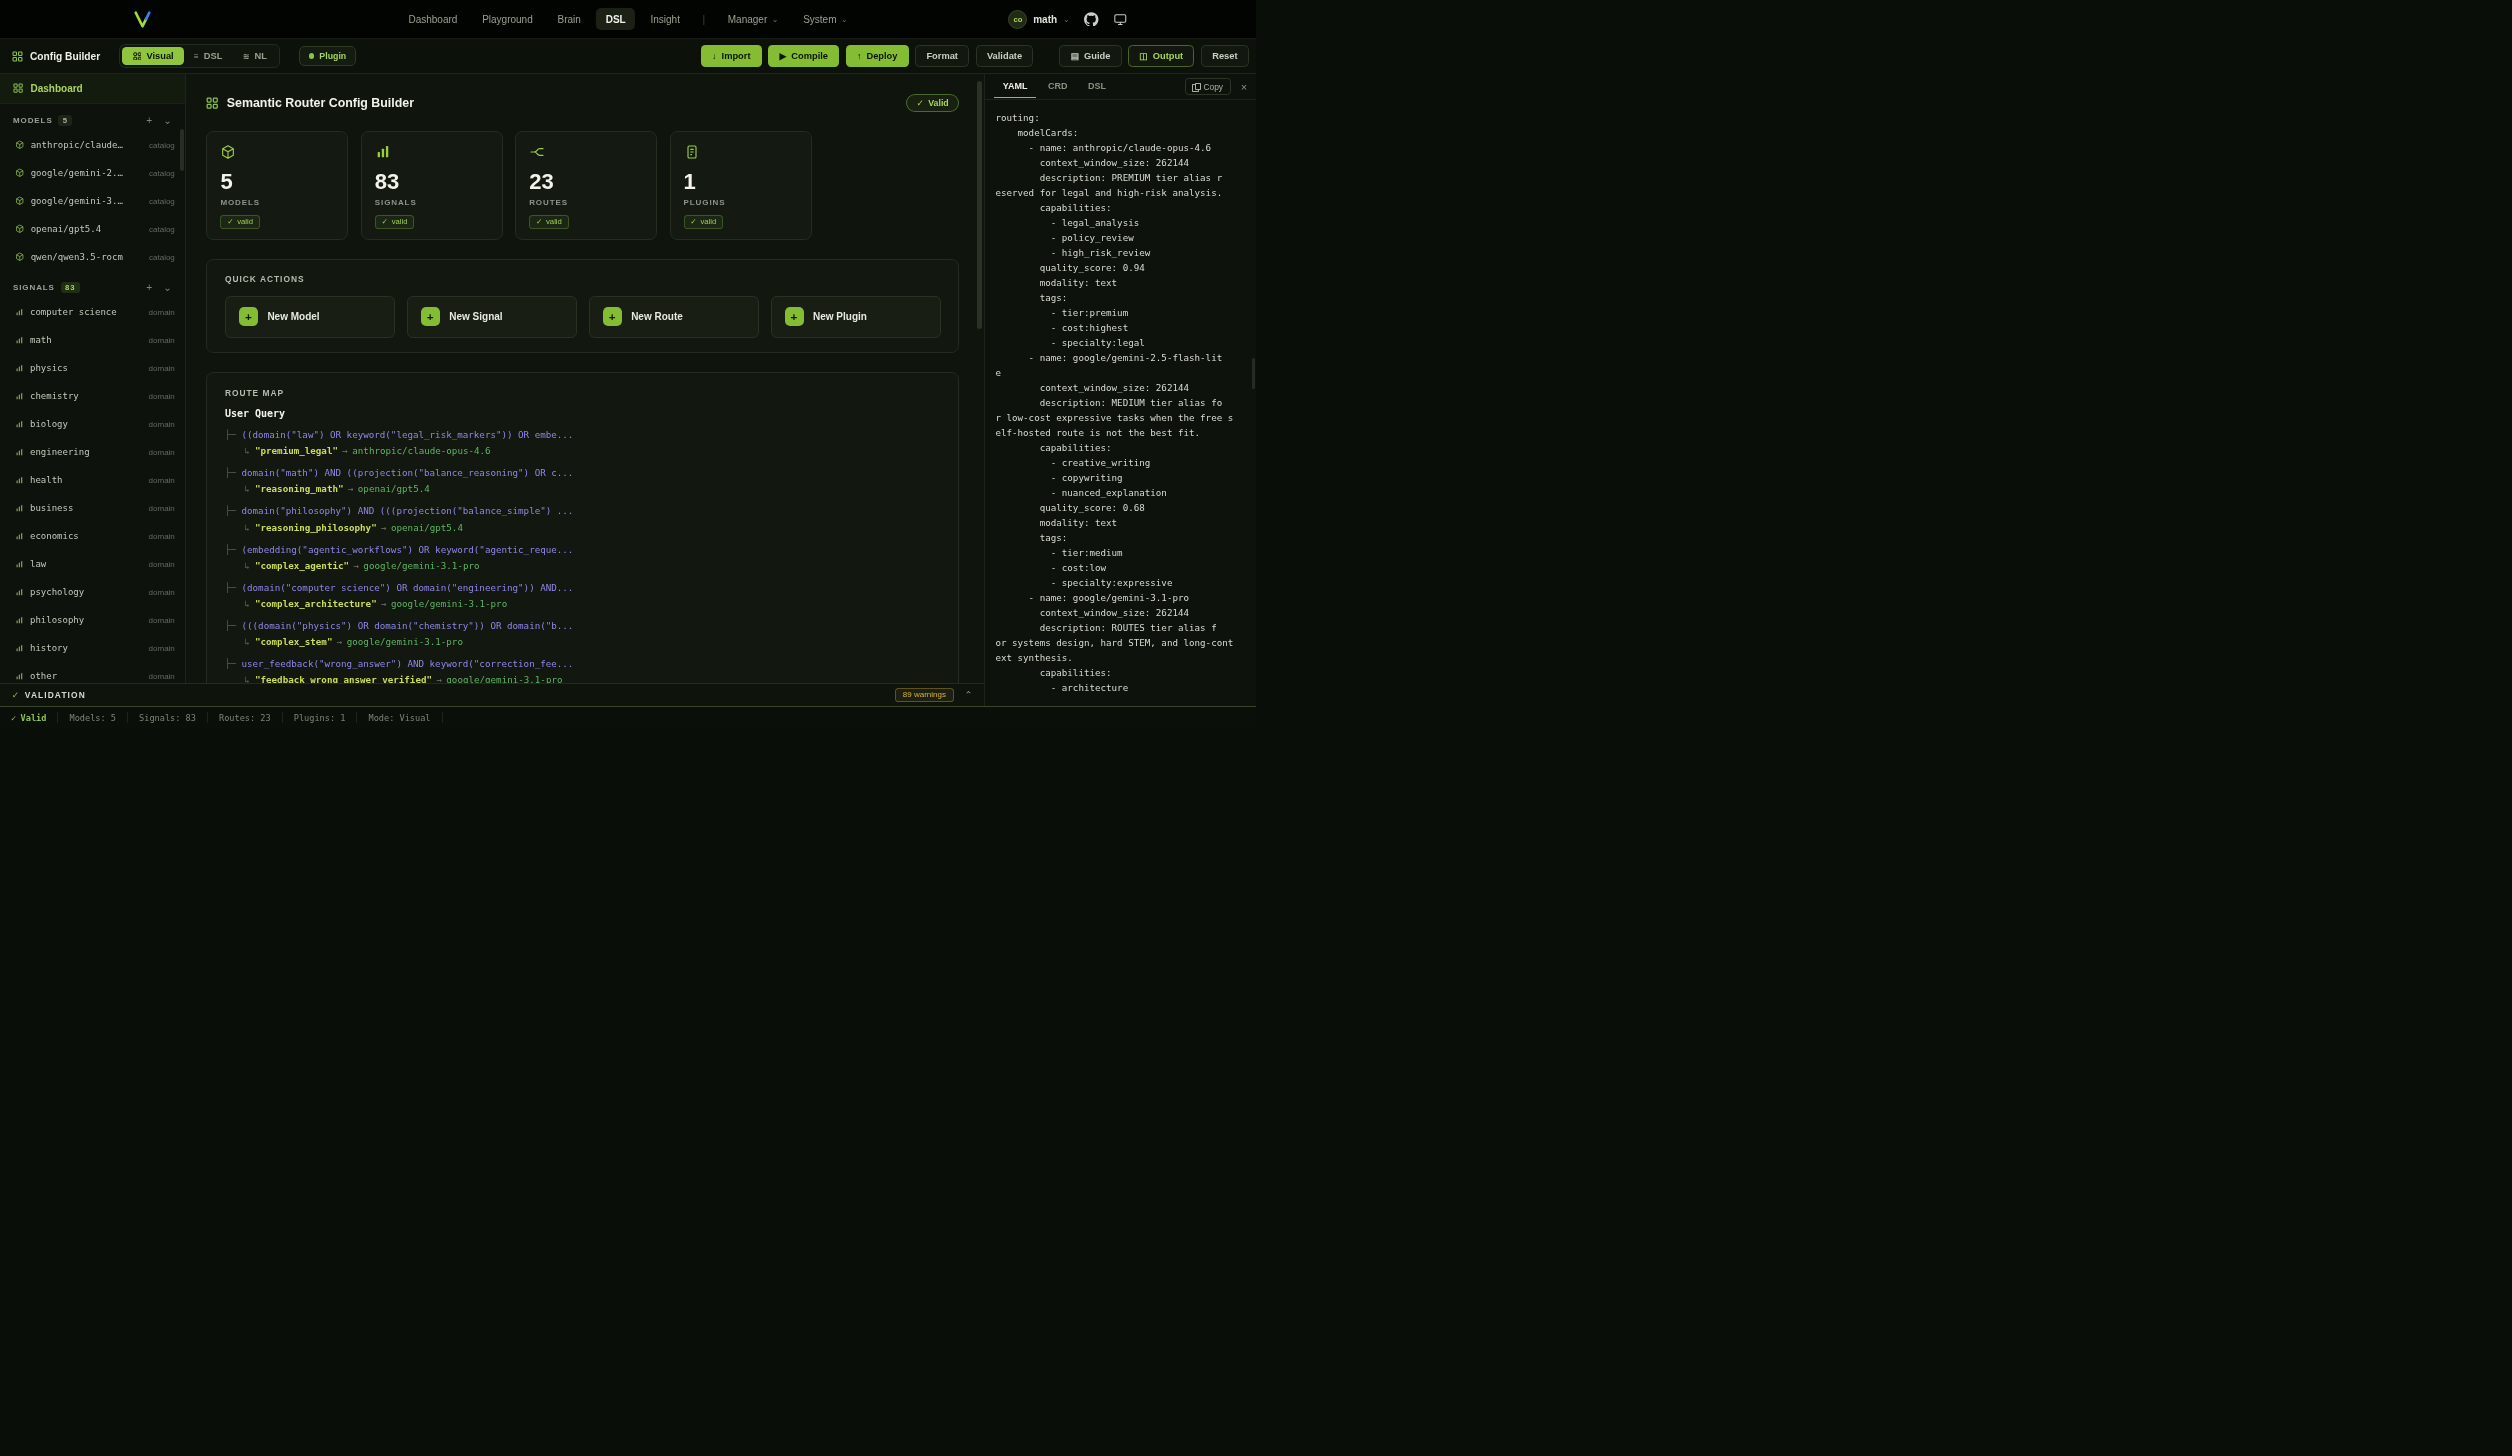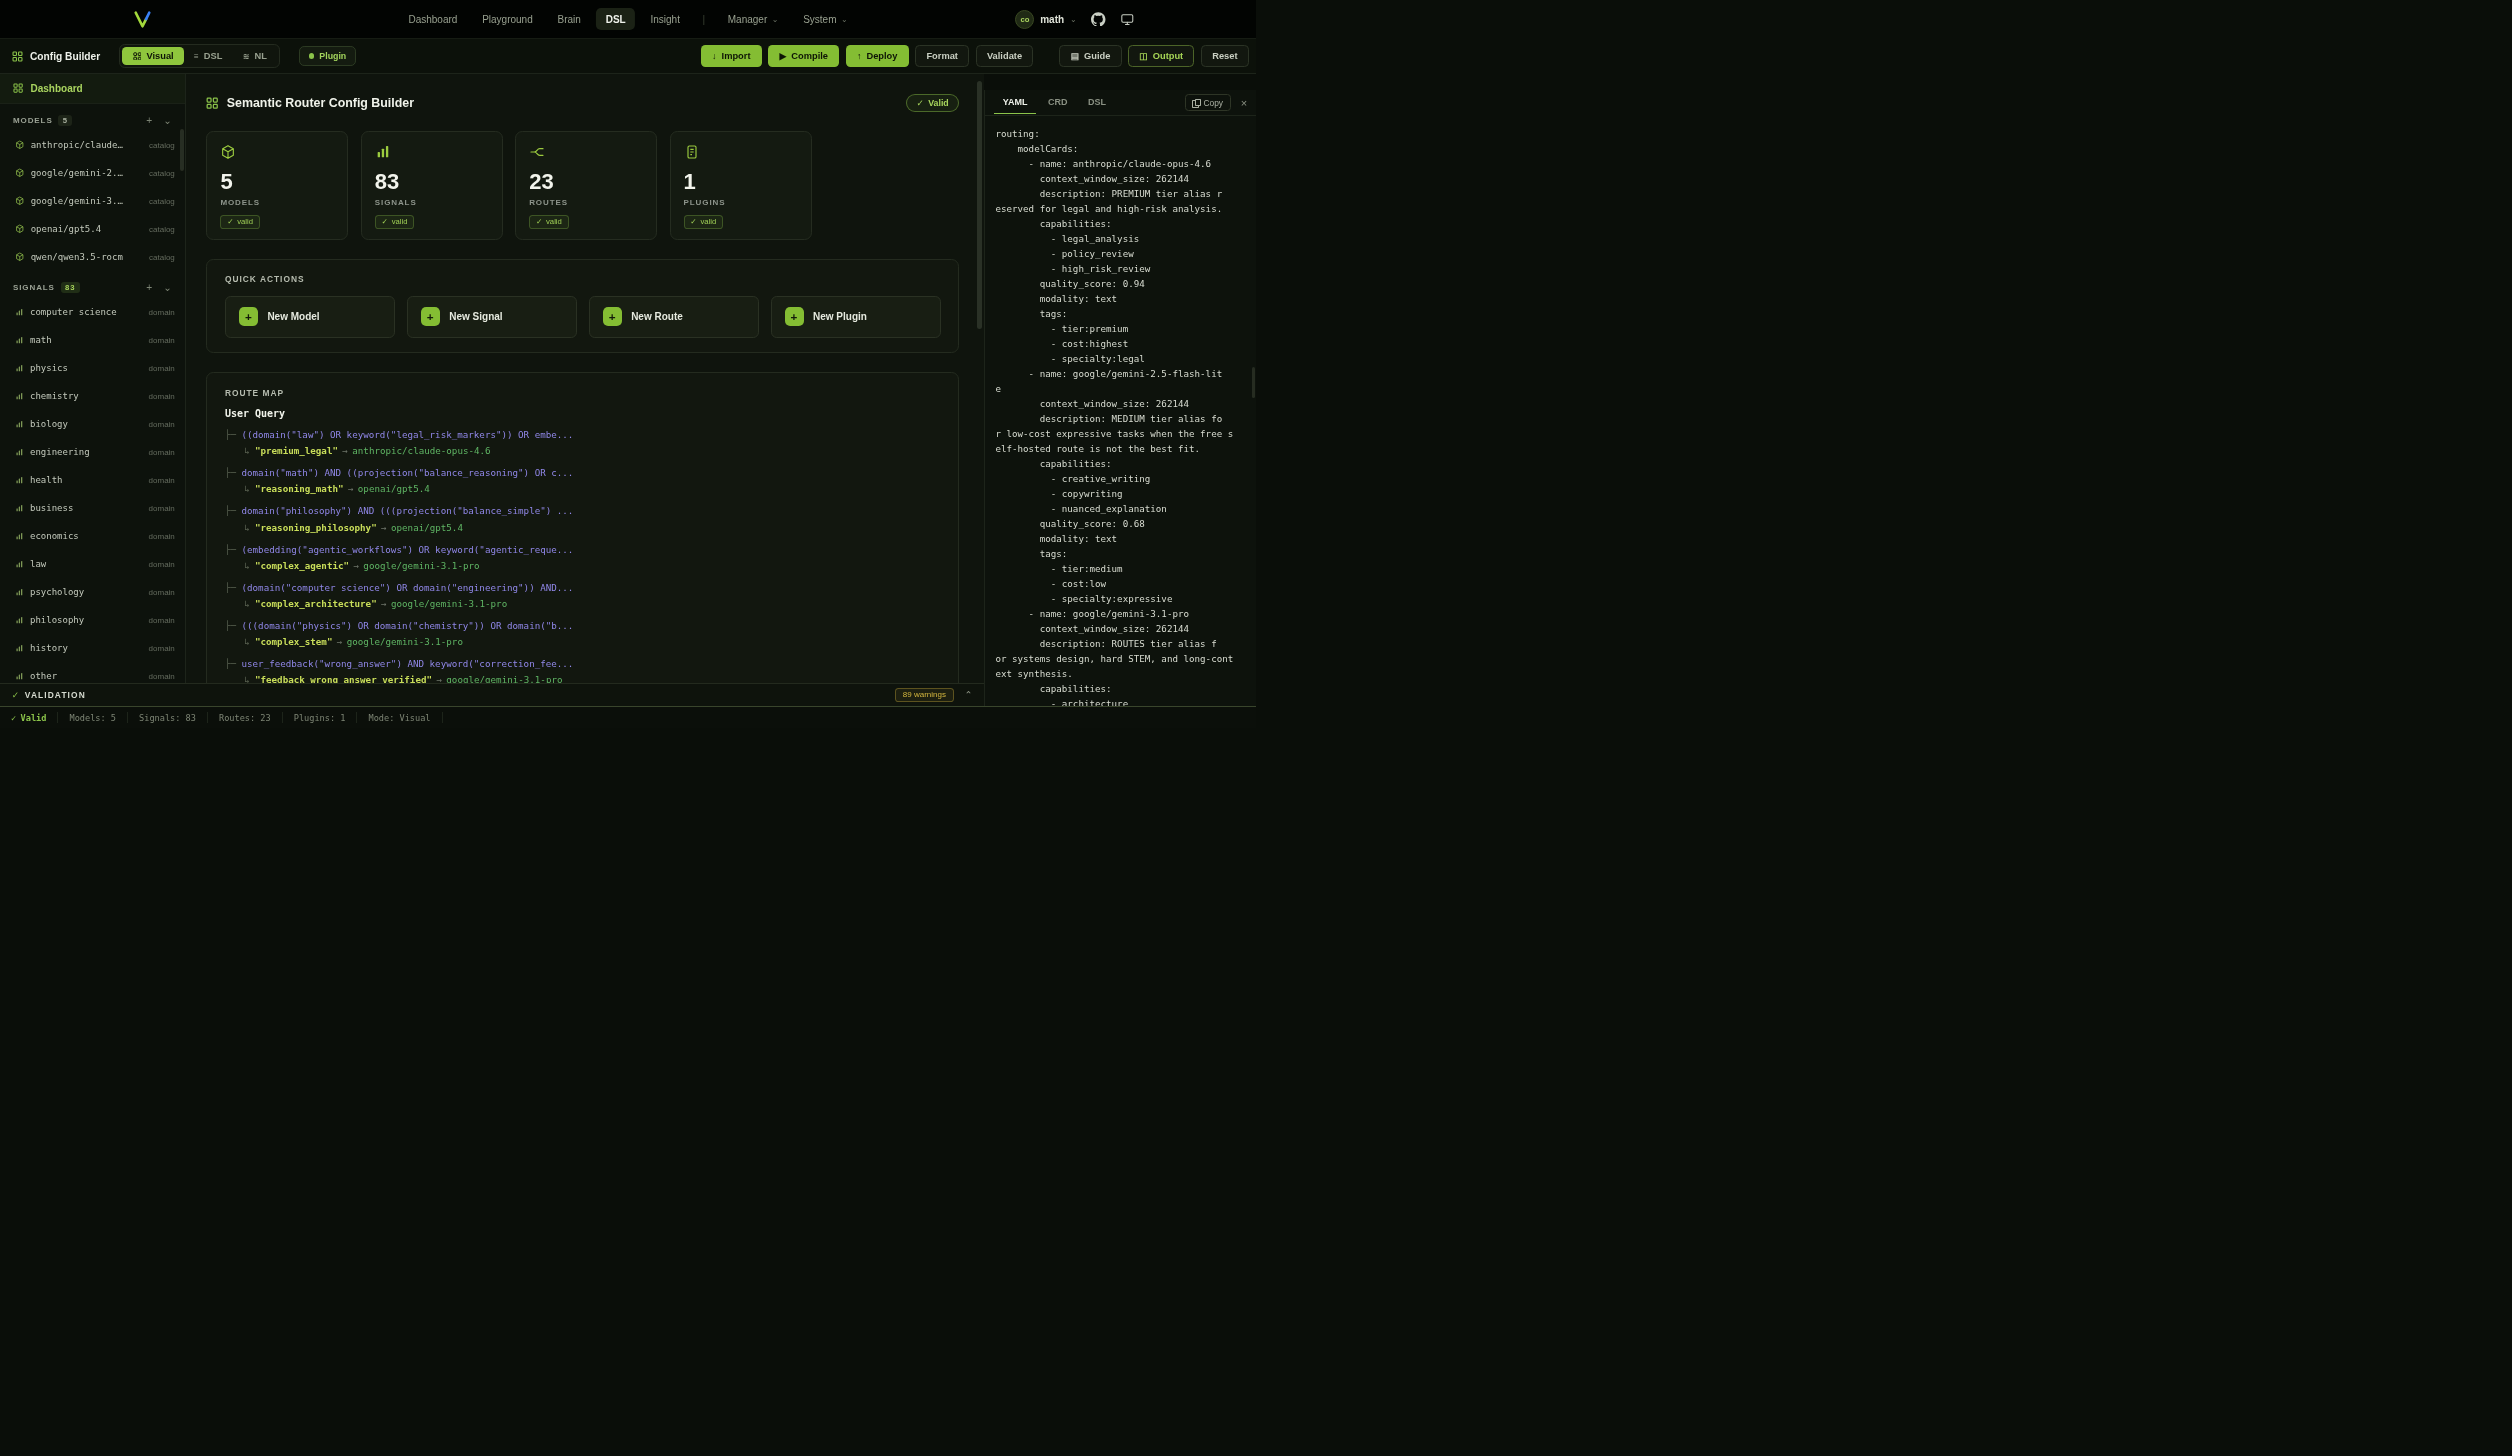--- a/index.html
+++ b/index.html
@@ -15,21 +15,21 @@
   .topnav{ height:39px; background:#020402; border-bottom:0.7px solid #161c13;
     display:flex; align-items:center; position:relative; }
   .logo{ margin-left:133px; display:flex; align-items:center; cursor:pointer; }
   .nav-center{ position:absolute; left:50%; transform:translateX(-50%);
     display:flex; align-items:center; gap:5.8px; }
   .nav-link{ color:#98a08f; font-size:10px; padding:5.1px 9.5px; border-radius:5.1px; cursor:pointer; white-space:nowrap;}
   .nav-link.active{ background:#1b2215; color:#eef1ea; font-weight:700; }
   .nav-sep{ color:#3a4233; margin:0 7.3px; font-size:10.2px; }
   .nav-drop{ display:flex; align-items:center; gap:4.4px; }
   .nav-drop .chev{ font-size:8px; color:#6b7264; }
-  .nav-right{ position:absolute; right:121px; display:flex; align-items:center; gap:14.6px; }
+  .nav-right{ position:absolute; right:128px; display:flex; align-items:center; gap:14.6px; }
   .account{ display:flex; align-items:center; gap:5.8px; cursor:pointer; }
   .avatar{ width:19px; height:19px; border-radius:50%; background:#202a15; border:0.7px solid #394822;
     color:#a9d45f; font-size:7.7px; font-weight:700; display:flex; align-items:center; justify-content:center; }
   .account-name{ color:#dfe3d8; font-size:10px; font-weight:600; }
   .icon-btn{ color:#c4cabd; display:flex; align-items:center; cursor:pointer; }
 
   
   .toolbar{ height:35px; background:#0c110a; border-bottom:0.7px solid #1d241a;
     display:flex; align-items:center; padding:0 7.3px 0 11.7px; }
   .tb-title{ display:flex; align-items:center; gap:7.3px; font-size:10.2px; font-weight:700; color:#eef1ea; }
@@ -123,21 +123,21 @@
     border:0.7px solid rgba(212,180,60,0.35); border-radius:3.6px; padding:1.5px 6.6px; cursor:pointer;}
   .vb-chev{ color:#8a9183; font-size:9.5px; cursor:pointer; }
 
   .status-bar{ height:22px; background:#0b0f0a; border-top:0.7px solid #39452c;
     display:flex; align-items:center; font-family:"DejaVu Sans Mono","Liberation Mono",monospace;
     font-size:8.6px; color:#7d8574; }
   .stat-item{ padding:0 11px; border-right:0.7px solid #1d241a; height:11.7px; display:flex; align-items:center; gap:4.4px;}
   .stat-item.valid{ color:#8bc34a; font-weight:700; }
 
   
-  .yaml-panel{ width:272px; background:#0d120c; border-left:0.7px solid #1d241a; display:flex; flex-direction:column; position:relative;margin-top:16px;}
+  .yaml-panel{ width:272px; background:#0d120c; border-left:0.7px solid #1d241a; display:flex; flex-direction:column; position:relative;}
   .yp-tabs{ height:26px; border-bottom:0.7px solid #1d241a; display:flex; align-items:center; padding:0 8.8px; gap:2.9px; }
   .yp-tab{ padding:5.8px 8.8px; font-size:9px; color:#8a9183; cursor:pointer; border-bottom:1.5px solid transparent; font-weight:600;}
   .yp-tab.active{ color:#eef1ea; border-bottom-color:#8bc34a; }
   .yp-spacer{ flex:1; }
   .copy-btn{ display:flex; align-items:center; gap:4.4px; border:0.7px solid #2e3526; border-radius:3.6px;
     padding:2.2px 6.6px; color:#aab0a3; font-size:8.4px; cursor:pointer; }
   .copy-glyph{ position:relative; width:6.6px; height:8px; display:inline-block; }
   .copy-glyph::before{ content:""; position:absolute; left:0; top:1.5px; width:4.4px; height:5.8px; border:0.7px solid #aab0a3; border-radius:0.7px;}
   .copy-glyph::after{ content:""; position:absolute; left:2.2px; top:0; width:4.4px; height:5.8px; border:0.7px solid #aab0a3; border-radius:0.7px; background:#0d120c;}
   .yp-close{ color:#8a9183; font-size:11px; margin-left:7.3px; cursor:pointer; }

